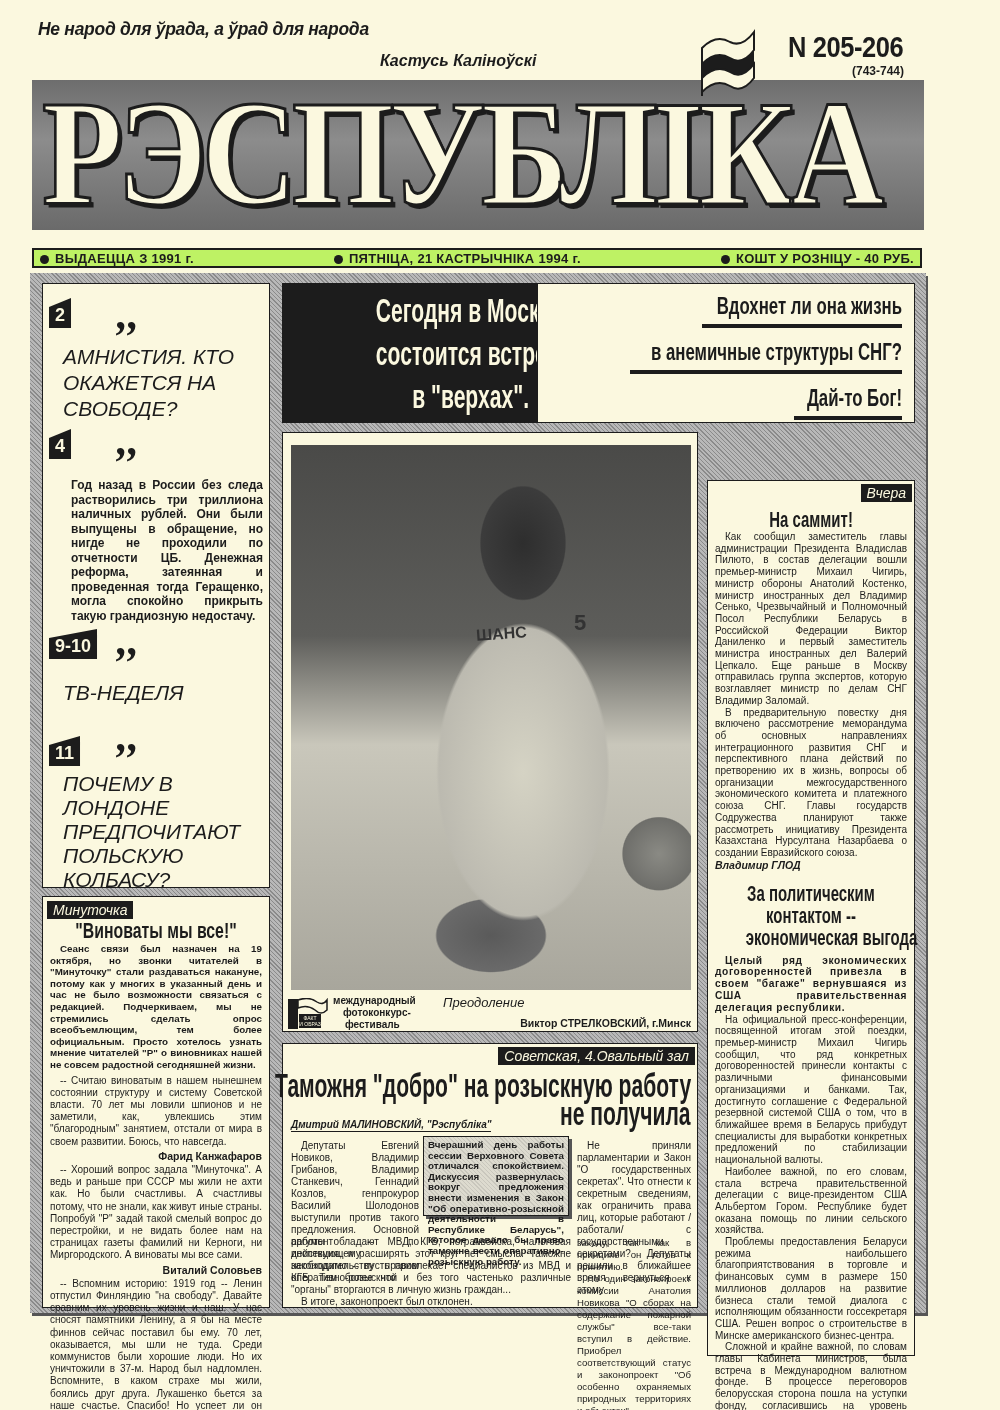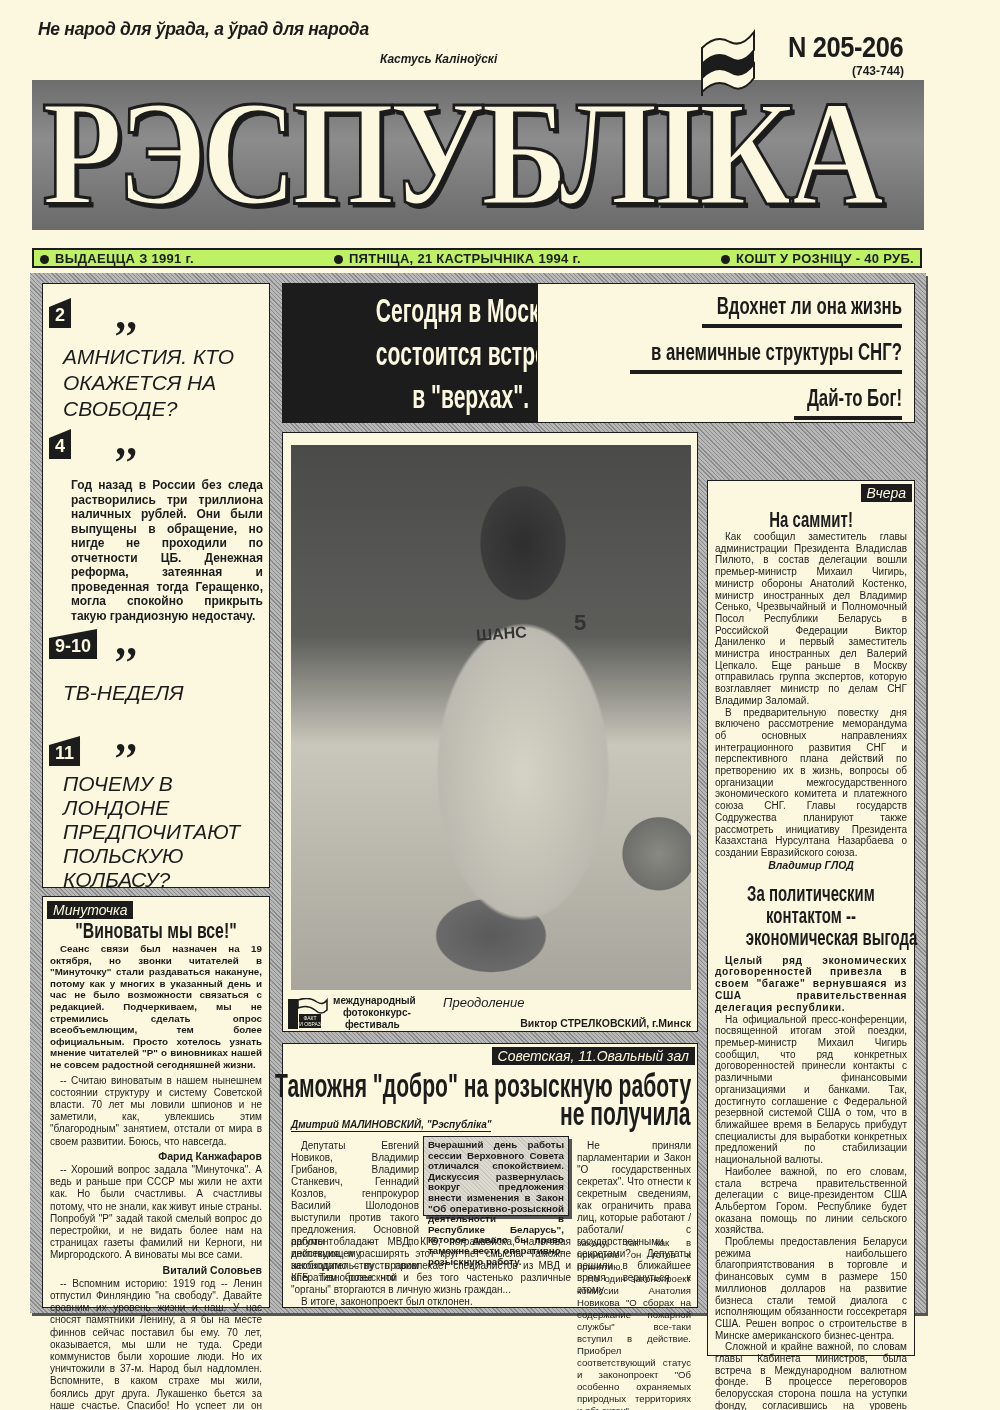--- a/index.html
+++ b/index.html
@@ -4,21 +4,21 @@
 <style>
   html, body { margin: 0; padding: 0; }
   body {
     width: 1000px; height: 1410px; position: relative; overflow: hidden;
     background: #fbf8df;
     font-family: "Liberation Sans", sans-serif;
     color: #1c1c1c;
   }
   .abs { position: absolute; }
   .motto { left: 38px; top: 18px; font-size: 19px; font-weight: bold; font-style: italic; letter-spacing: -0.3px; transform: scaleX(0.92); transform-origin: left; }
-  .motto-author { left: 380px; top: 52px; font-size: 12px; font-weight: bold; font-style: italic; }
+  .motto-author { left: 380px; top: 52px; font-size: 16px; font-weight: bold; font-style: italic; }
   .issue-num { left: 788px; top: 30px; font-size: 30px; font-weight: bold; transform: scaleX(0.85); transform-origin: left; letter-spacing: -0.5px; }
   .issue-sub { left: 852px; top: 64px; font-size: 12px; font-weight: bold; }
   .flag { left: 696px; top: 28px; width: 60px; height: 70px; }
   .masthead {
     left: 32px; top: 80px; width: 892px; height: 150px;
     background: linear-gradient(180deg, #6d6d6d 0%, #8c8c8c 40%, #6a6a6a 100%);
     overflow: hidden;
   }
   .masthead-title {
     position: absolute; left: 10px; top: -2px; width: 880px; height: 150px;
@@ -112,21 +112,21 @@
     font-size: 9.8px; font-weight: bold; line-height: 10.6px; padding: 3px 4px; box-sizing: border-box; text-align: justify;
   }
   
   .right-col { left: 707px; top: 432px; width: 208px; height: 876px; margin-top: 48px; }
   .right-col .rubric-wrap { position: absolute; right: 2px; top: 3px; }
   .rc-head { text-align: center; font-size: 22px; font-weight: bold; line-height: 22px; }
   .rc-head div { transform: scaleX(0.68); white-space: nowrap; }
   .rc-lead { font-size: 10.2px; font-weight: bold; line-height: 11.8px; text-align: justify; text-indent: 10px; margin: 0; }
   .rc-body { font-size: 10px; line-height: 11.7px; text-align: justify; }
   .rc-body p { margin: 0; text-indent: 10px; }
-  .rc-sig { font-weight: bold; font-style: italic; text-align: center; font-size: 10.5px; }
+  .rc-sig { font-weight: bold; font-style: italic; text-align: left; font-size: 10.5px; }
 </style>
 </head>
 <body>
 
 <div class="abs motto">Не народ для ўрада, а ўрад для народа</div>
 <div class="abs motto-author">Кастусь Каліноўскі</div>
 <div class="abs issue-num">N 205-206</div>
 <div class="abs issue-sub">(743-744)</div>
 
 <div class="abs masthead">
@@ -213,21 +213,21 @@
   <div class="fest-text">
     <div>международный</div>
     <div style="padding-left:10px;">фотоконкурс-</div>
     <div style="padding-left:12px;">фестиваль</div>
   </div>
   <div class="photo-caption">Преодоление</div>
   <div class="photo-credit">Виктор СТРЕЛКОВСКИЙ, г.Минск</div>
 </div>
 
 <div class="abs panel customs">
-  <div class="rubric-wrap"><span class="rubric">Советская, 11.Овальный зал</span></div>
+  <div class="rubric-wrap"><span class="rubric">Советская, 4.Овальный зал</span></div>
   <div class="customs-head" style="top:24px;">Таможня "добро" на розыскную работу</div>
   <div class="customs-head" style="top:52px;">не получила</div>
   <div class="byline">Дмитрий МАЛИНОВСКИЙ, "Рэспубліка"</div>
   <div class="col-text" style="left:8px;top:96px;width:128px;">
       <p>Депутаты Евгений Новиков, Владимир Грибанов, Владимир Станкевич, Геннадий Козлов, генпрокурор Василий Шолодонов выступили против такого предложения. Основной аргумент -- по действующему законодательству правом оперативно-розыскной</p>
     </div>
   <div class="lead-box">Вчерашний день работы сессии Верховного Совета отличался спокойствием. Дискуссия развернулась вокруг предложения внести изменения в Закон "Об оперативно-розыскной деятельности в Республике Беларусь", которое давало бы право таможне вести оперативно-розыскную работу.</div>
   <div class="col-text" style="left:294px;top:96px;width:114px;">
       <p>Не приняли парламентарии и Закон "О государственных секретах". Что отнести к секретным сведениям, как ограничить права лиц, которые работают /работали/ с государственными секретами? Депутаты решили в ближайшее время вернуться к этому</p>
     </div>

